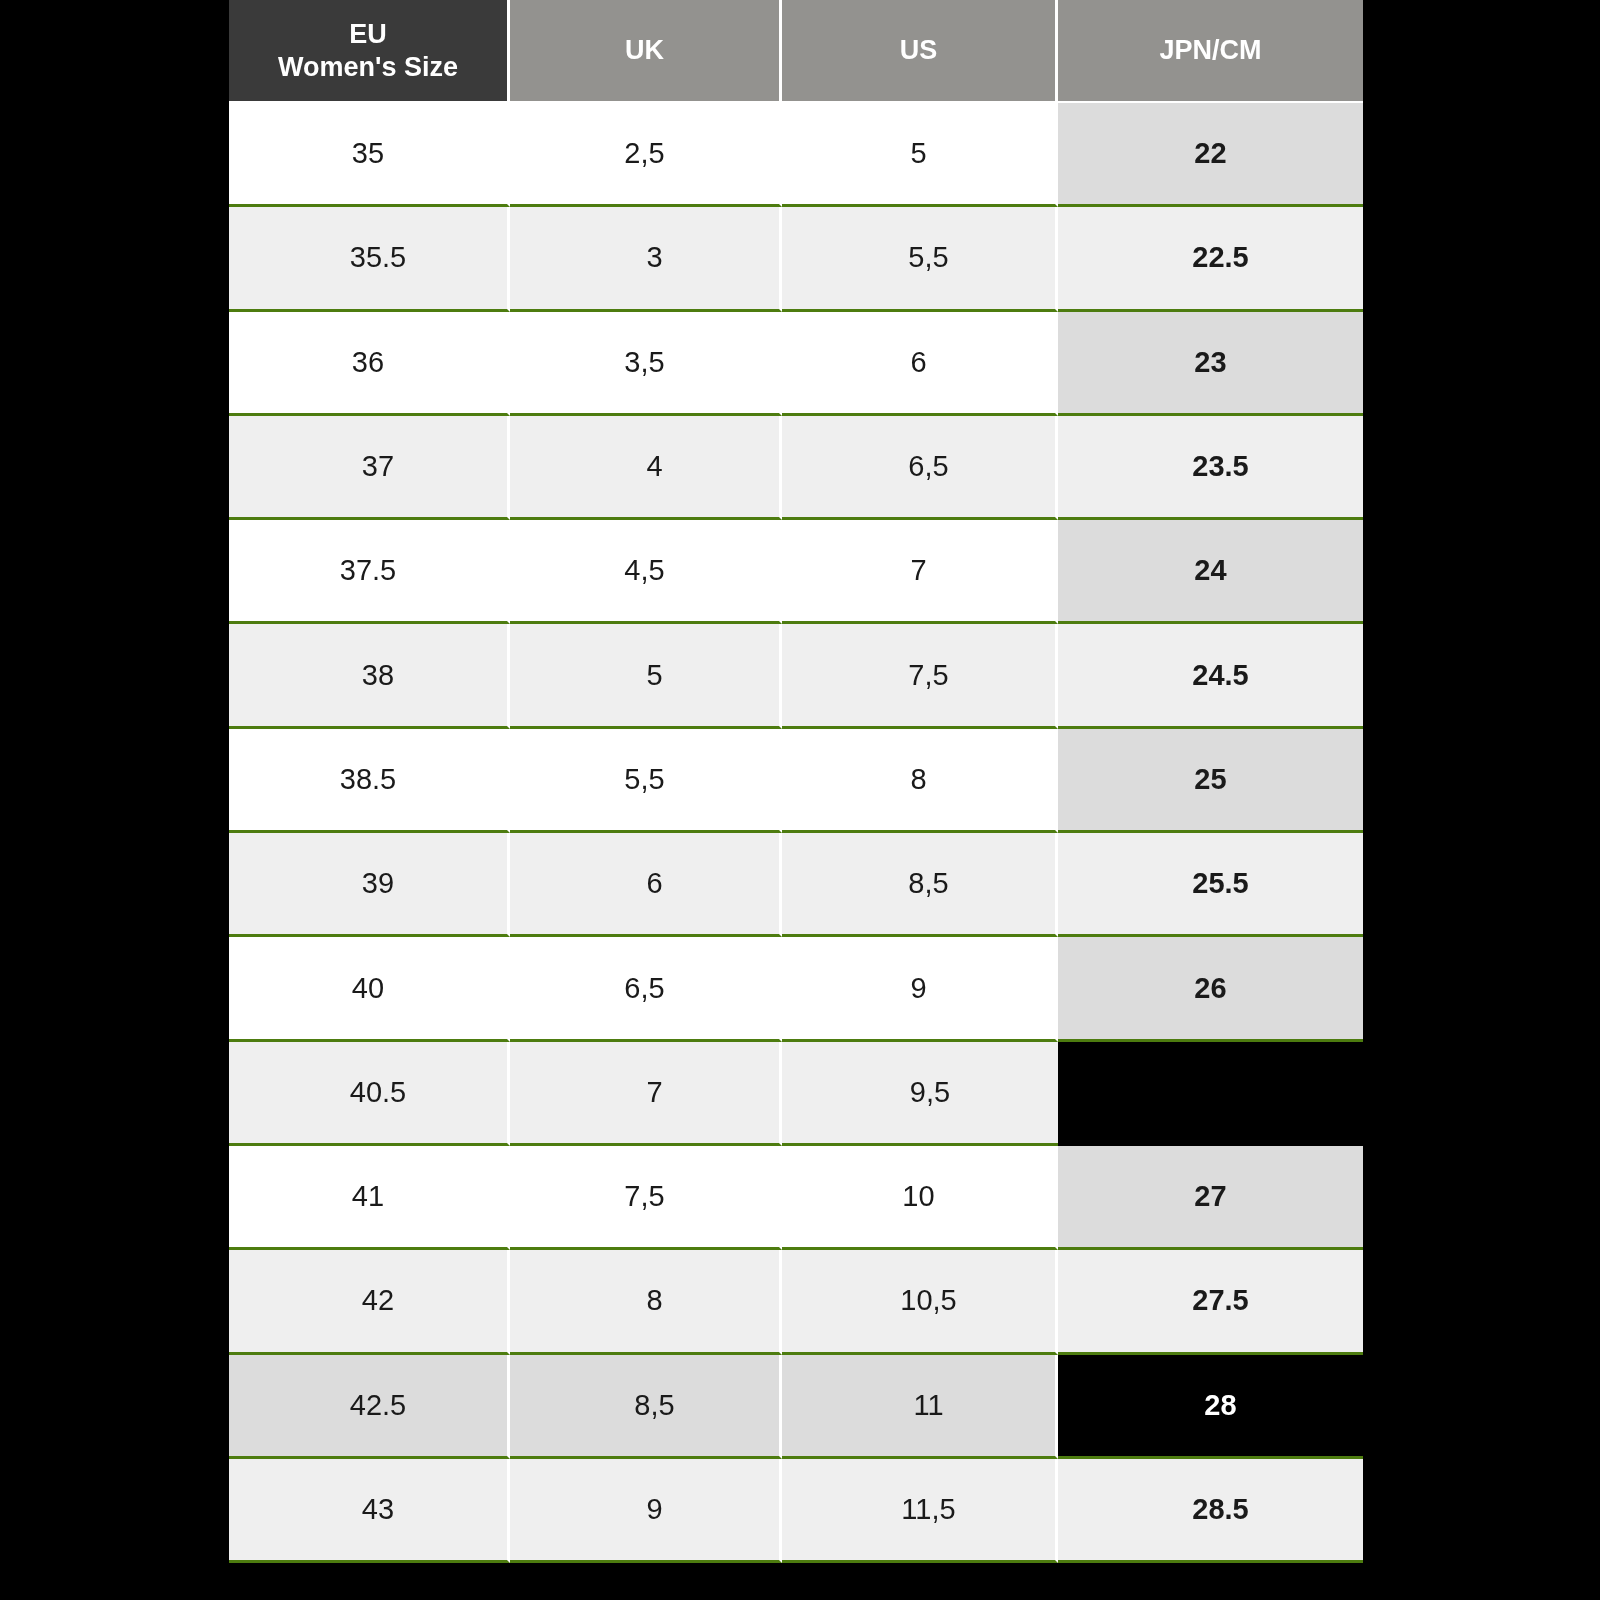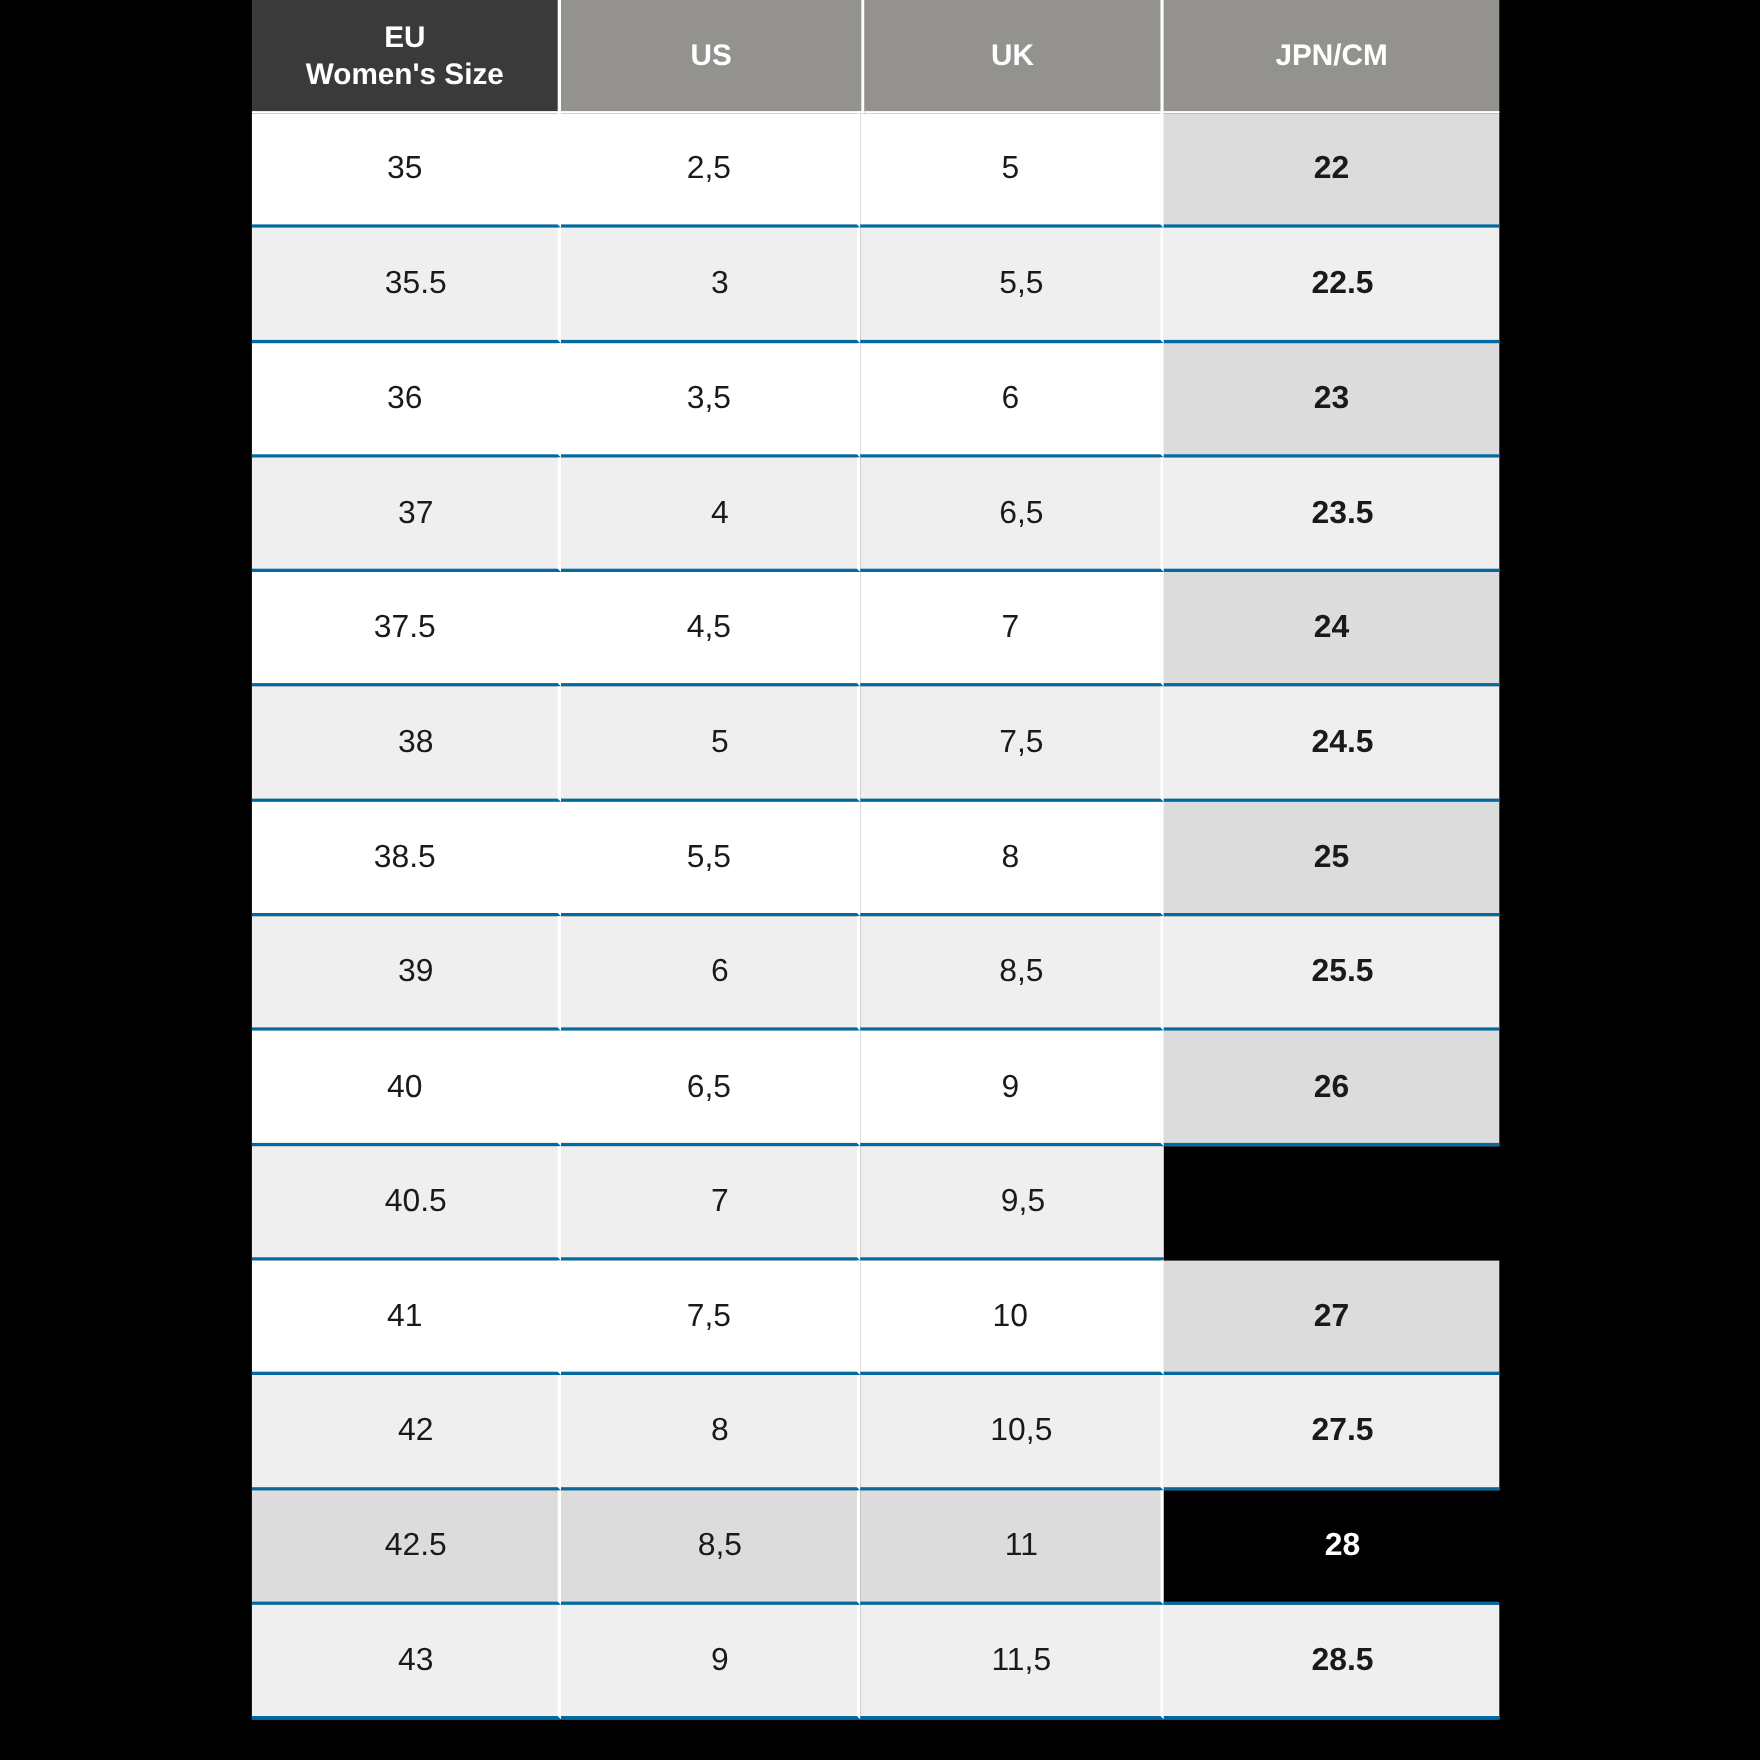--- a/index.html
+++ b/index.html
@@ -68,21 +68,21 @@
   }
   .body-cell {
     box-sizing: border-box;
     display: flex;
     align-items: center;
     justify-content: center;
     text-align: center;
     font-size: 29px;
     color: #1a1a1a;
     border-right: 3px solid #ffffff;
-    border-bottom: 3px solid #0369a1;
+    border-bottom: 3px solid #4d7c0f;
   }
   .body-cell:last-child { border-right: none; }
   .cell-eu  { width: 281px; }
   .cell-uk  { width: 272px; }
   .cell-us  { width: 276px; }
   .cell-jpn { width: 305px; font-weight: bold; }
 
   
   .chart-row.band-light .body-cell { background: #ffffff; }
   .chart-row.band-light .cell-jpn  { background: #dcdcdc; }
@@ -101,22 +101,22 @@
 
 <div id="size-chart-table">
 
   <div class="chart-header">
     <div class="head-cell head-eu">
       <div>
         <span class="head-line-1">EU</span>
         <span class="head-line-2">Women's Size</span>
       </div>
     </div>
+    <div class="head-cell head-uk">UK</div>
     <div class="head-cell head-us">US</div>
-    <div class="head-cell head-uk">UK</div>
     <div class="head-cell head-jpn">JPN/CM</div>
   </div>
 
   <div class="chart-body" id="chart-body">
       <div class="chart-row band-light">
         <div class="body-cell cell-eu">35</div>
         <div class="body-cell cell-uk">2,5</div>
         <div class="body-cell cell-us">5</div>
         <div class="body-cell cell-jpn">22</div>
       </div>

